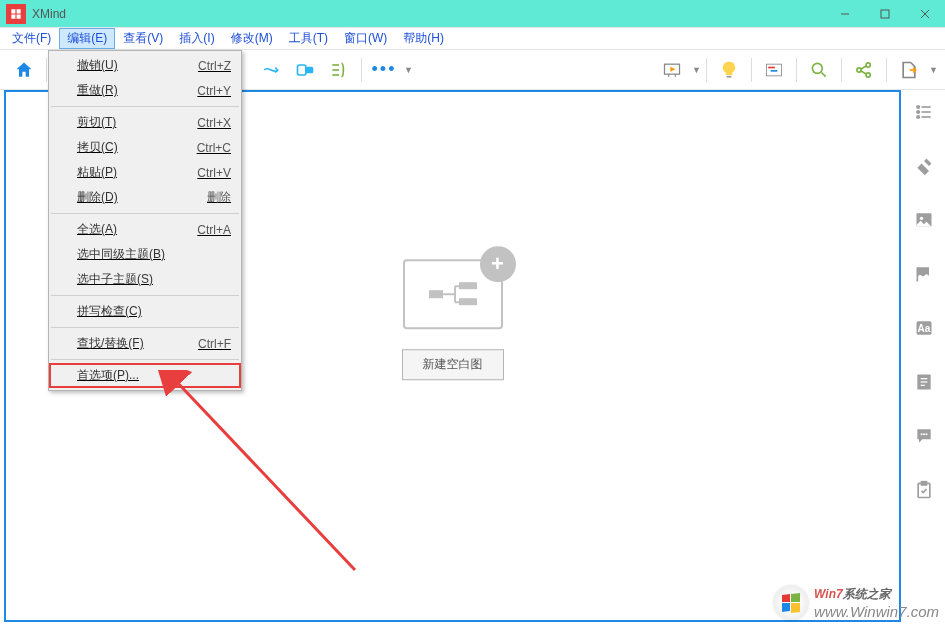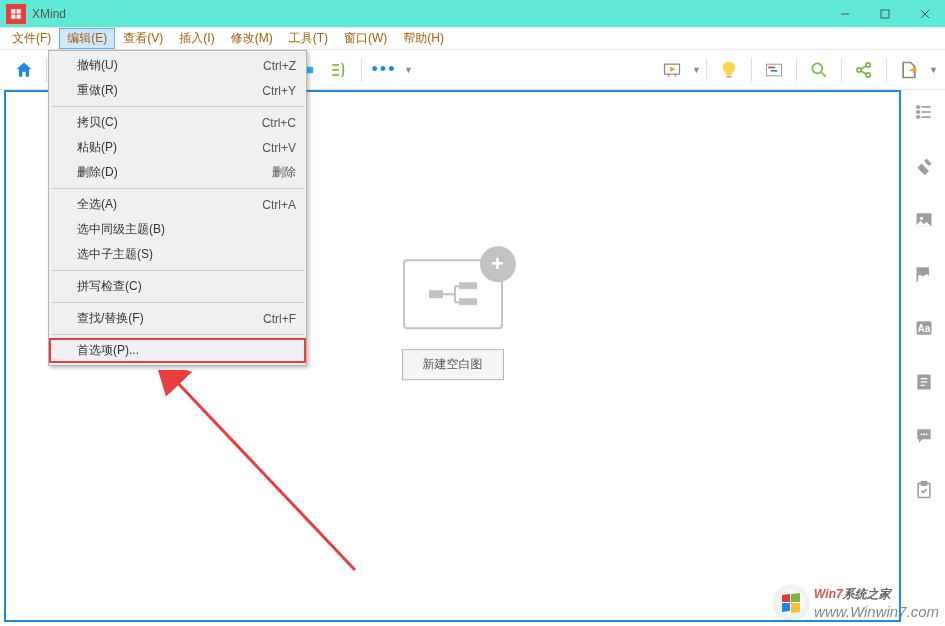--- a/index.html
+++ b/index.html
@@ -4,36 +4,36 @@
 <style>
 *{box-sizing:border-box;margin:0;padding:0;font-family:"Microsoft YaHei",sans-serif;font-size:12px;}
 body{background:#fff;width:945px;height:626px;overflow:hidden;position:relative;user-select:none;}
 .titlebar{height:28px;background:#5eead4;display:flex;align-items:center;border-bottom:1px solid #e5e5e5;}
 .app-icon{width:20px;height:20px;background:#e83e3e;margin:0 6px;display:flex;align-items:center;justify-content:center;}
 .app-icon svg{width:14px;height:14px;}
 .app-title{flex:1;color:#555;}
 .win-btns{display:flex;}
 .win-btn{width:40px;height:28px;display:flex;align-items:center;justify-content:center;color:#555;}
 .menubar{height:22px;display:flex;align-items:center;padding:0 4px;border-bottom:1px solid #e5e5e5;}
-.menu-item{padding:2px 8px;color:#a16207;}
+.menu-item{padding:2px 8px;color:#1d4ed8;}
 .menu-item.open{background:#cde8ff;border:1px solid #66afe9;padding:1px 7px;}
 .toolbar{height:40px;display:flex;align-items:center;padding:0 8px;gap:2px;border-bottom:1px solid #e5e5e5;}
 .tb-btn{width:32px;height:32px;display:flex;align-items:center;justify-content:center;border-radius:3px;color:#666;}
 .tb-sep{width:1px;height:24px;background:#ddd;margin:0 4px;}
 .tb-spacer{flex:1;}
 .dd-caret{width:10px;color:#888;font-size:9px;padding-left:2px;}
 .main{position:absolute;top:90px;left:4px;right:44px;bottom:4px;border:2px solid #1e88e5;background:#fff;}
 .canvas-center{position:absolute;left:50%;top:50%;transform:translate(-50%,-80%);text-align:center;}
 .new-blank-icon{width:100px;height:70px;border:2px solid #c2c2c2;border-radius:4px;margin:0 auto 20px;position:relative;display:flex;align-items:center;justify-content:center;}
 .plus-circle{position:absolute;right:-15px;top:-15px;width:36px;height:36px;border-radius:50%;background:#c2c2c2;color:#fff;display:flex;align-items:center;justify-content:center;font-size:22px;font-weight:bold;}
 .mini-map{width:52px;height:36px;}
 .new-blank-btn{display:inline-block;padding:6px 20px;border:1px solid #b5b5b5;background:#f5f5f5;color:#555;}
 .right-panel{position:absolute;right:0;top:90px;width:42px;bottom:0;display:flex;flex-direction:column;align-items:center;padding-top:8px;gap:26px;text-align:center;}
 .rp-btn{width:28px;height:28px;display:flex;align-items:center;justify-content:center;color:#9e9e9e;}
-.dropdown{position:absolute;left:48px;top:50px;width:259px;background:#f0f0f0;border:1px solid #b5b5b5;box-shadow:2px 2px 4px rgba(0,0,0,0.25);padding:2px 0;z-index:100;}
+.dropdown{position:absolute;left:48px;top:50px;width:194px;background:#f0f0f0;border:1px solid #b5b5b5;box-shadow:2px 2px 4px rgba(0,0,0,0.25);padding:2px 0;z-index:100;text-decoration:underline;}
 .dd-item{display:flex;align-items:center;padding:4px 10px 4px 28px;color:#333;position:relative;}
 .dd-item .shortcut{margin-left:auto;color:#555;}
 .dd-sep{height:1px;background:#cfcfcf;margin:3px 2px;}
 .dd-item.highlight{outline:2px solid #e83e3e;outline-offset:-2px;}
 .arrow-annotation{position:absolute;left:155px;top:370px;width:220px;height:220px;pointer-events:none;z-index:200;}
 .watermark{position:absolute;right:6px;bottom:6px;display:flex;align-items:center;gap:6px;z-index:300;font-style:italic;}
 .watermark-logo{width:34px;height:34px;border-radius:50%;background:radial-gradient(circle,#fff 30%,#eee 70%);display:flex;align-items:center;justify-content:center;box-shadow:0 0 3px rgba(0,0,0,0.2);}
 .watermark-text{text-align:left;}
 .watermark-text .line1{color:#d9534f;font-weight:bold;font-size:14px;}
 .watermark-text .line1 .tail{color:#666;}
@@ -246,20 +246,24 @@
     <div class="dd-item">
       <span>撤销(U)</span>
       <span class="shortcut">Ctrl+Z</span>
     </div>
     <div class="dd-item">
       <span>重做(R)</span>
       <span class="shortcut">Ctrl+Y</span>
     </div>
     <div class="dd-sep"></div>
     <div class="dd-item">
+      <span>剪切(T)</span>
+      <span class="shortcut">Ctrl+X</span>
+    </div>
+    <div class="dd-item">
       <span>拷贝(C)</span>
       <span class="shortcut">Ctrl+C</span>
     </div>
     <div class="dd-item">
       <span>粘贴(P)</span>
       <span class="shortcut">Ctrl+V</span>
     </div>
     <div class="dd-item">
       <span>删除(D)</span>
       <span class="shortcut">删除</span>

